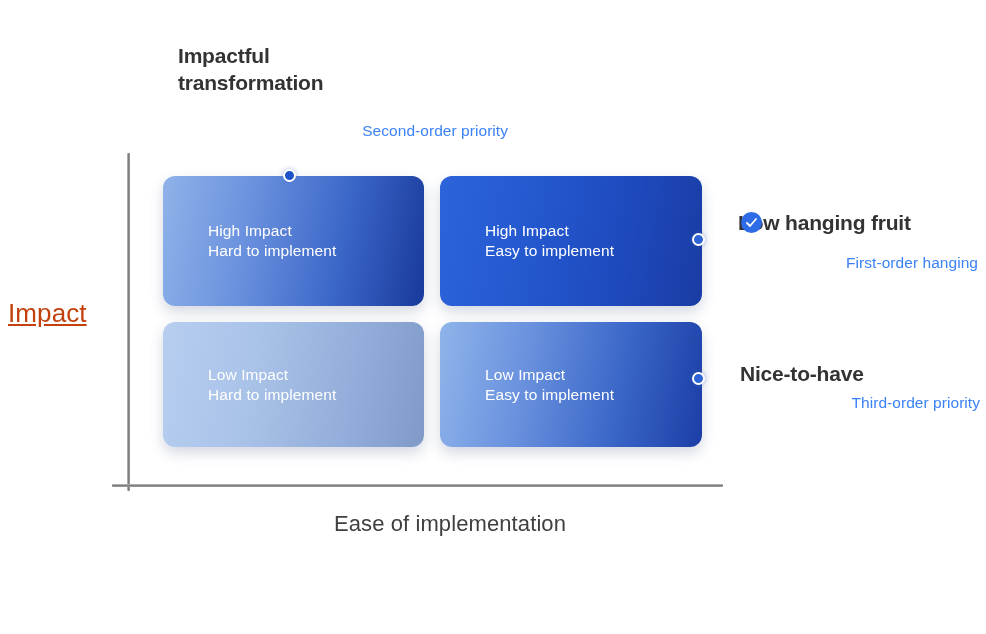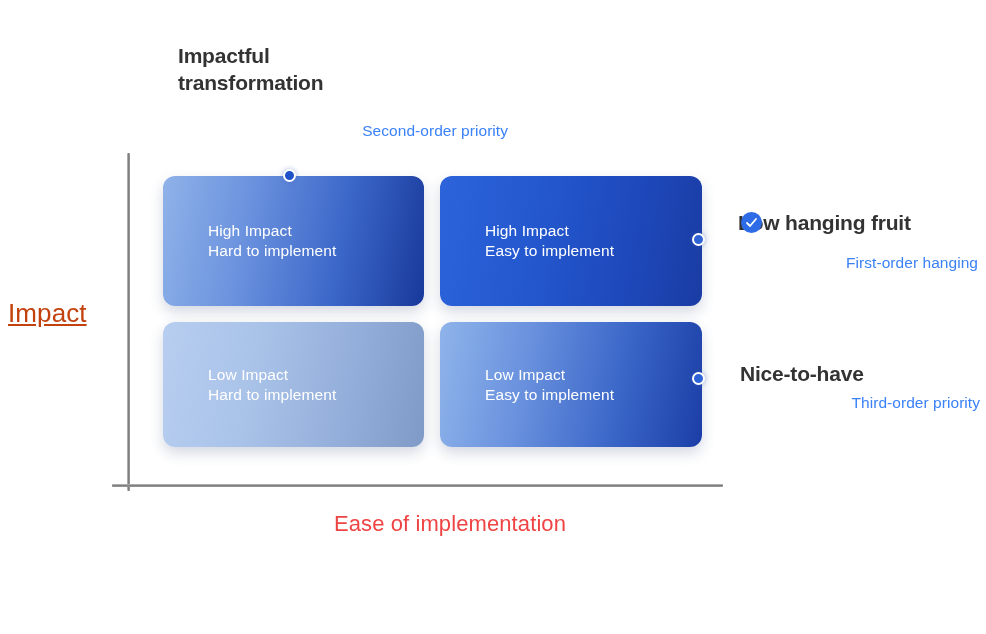--- a/index.html
+++ b/index.html
@@ -57,21 +57,21 @@
     text-decoration: underline;
   }
   .axis-label-x {
     position: absolute;
     left: 240px;
     top: 508px;
     width: 420px;
     text-align: center;
     font-size: 22px;
     line-height: 31px;
-    color: #ef4444;
+    color: #404040;
     letter-spacing: 0.1px;
   }
 
   
   .quad {
     position: absolute;
     border-radius: 12px;
     box-shadow: 0 6px 14px rgba(40, 60, 110, 0.20);
     box-sizing: border-box;
   }

